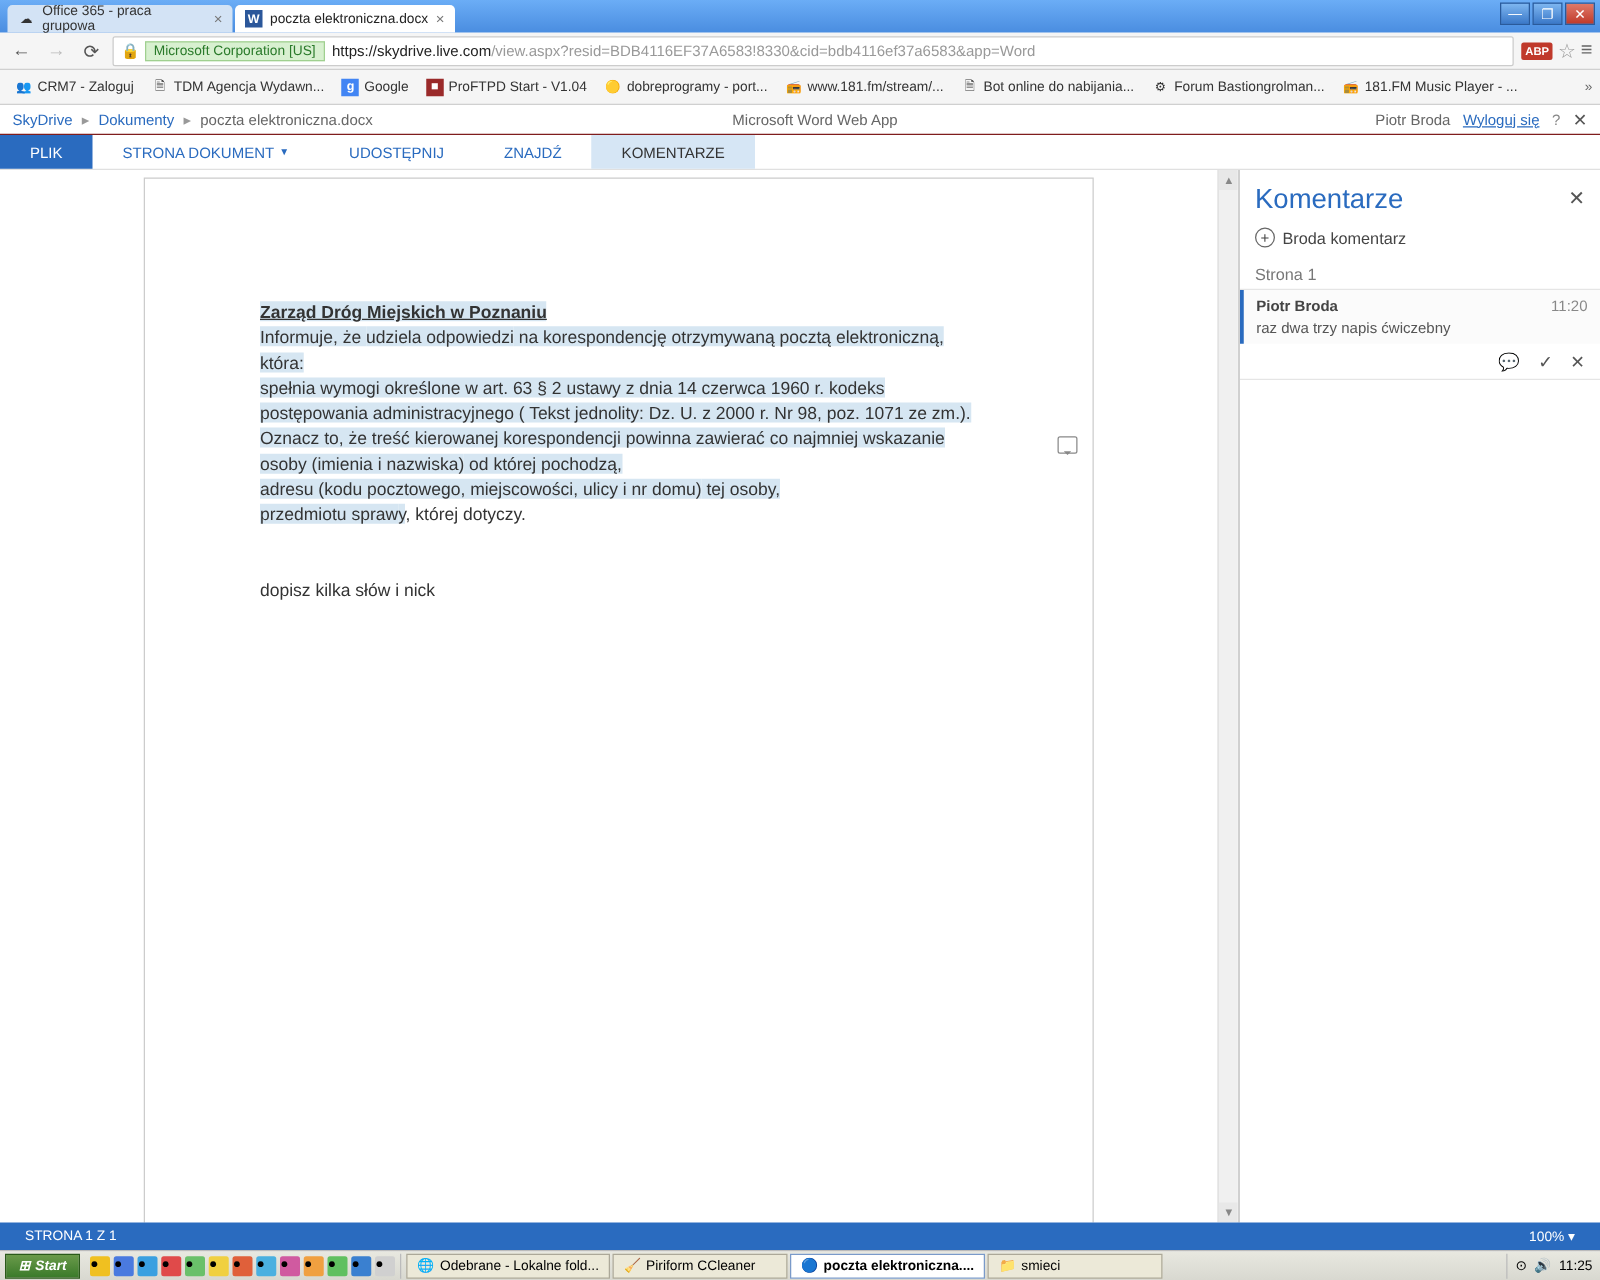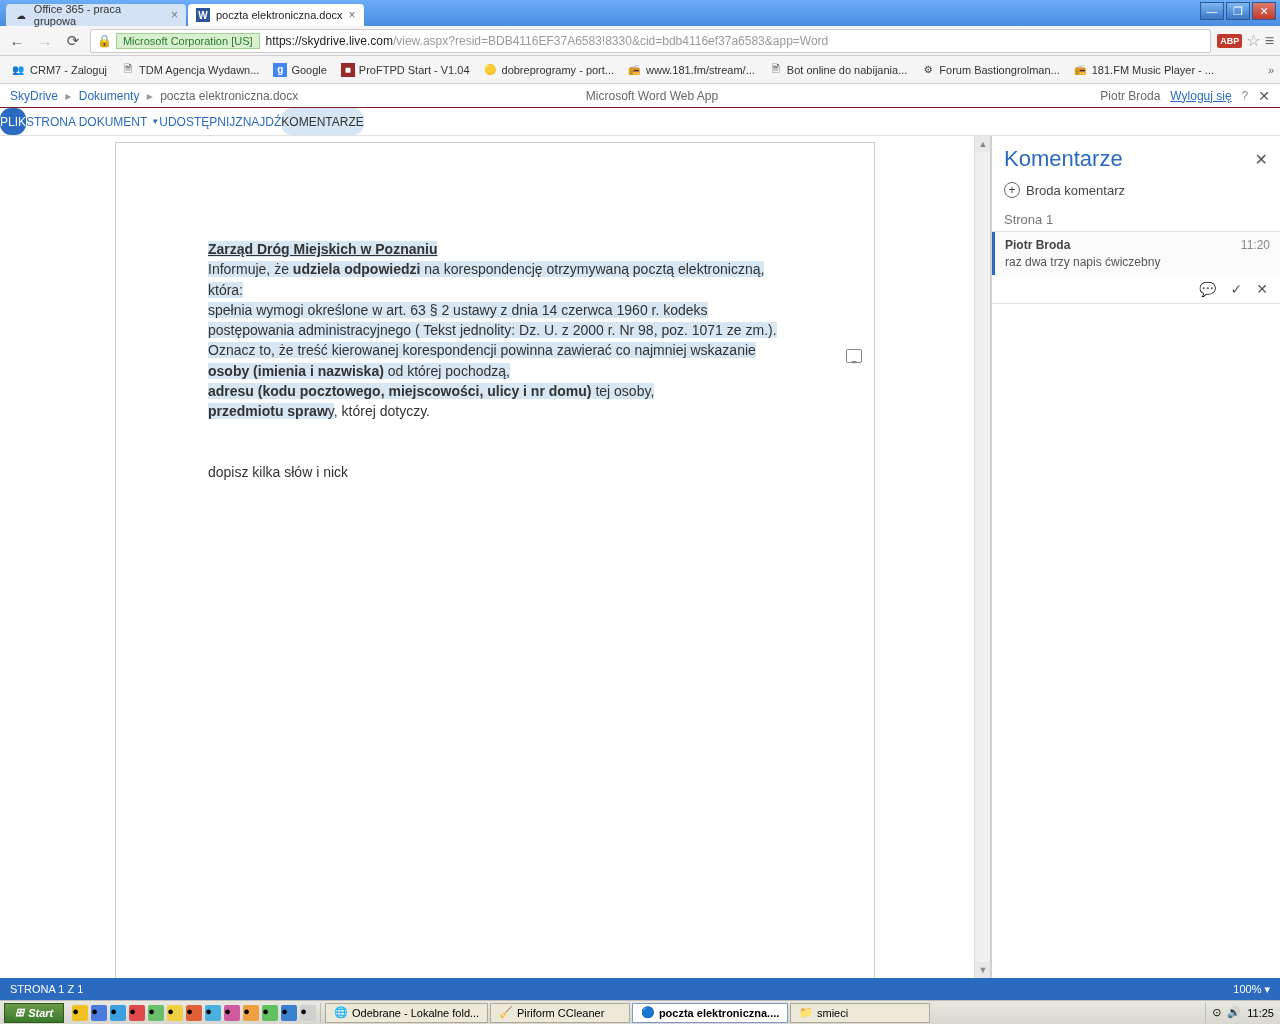--- a/index.html
+++ b/index.html
@@ -33,37 +33,37 @@
 
 .app-header { height: 24px; border-bottom: 1px solid #7f1d1d; display: flex; align-items: center; padding: 0 10px; font-size: 12px; color: #666; position: relative; }
 .breadcrumb a { color: #2a6bbf; text-decoration: none; }
 .breadcrumb .sep { color: #999; margin: 0 4px; }
 .app-title-center { position: absolute; left: 50%; transform: translateX(-50%); color: #666; margin-left: 12px; }
 .app-header-right { margin-left: auto; display: flex; align-items: center; gap: 10px; }
 .app-header-right .logout { color: #2a6bbf; }
 .app-header-right .close-x { font-size: 14px; cursor: pointer; color: #555; }
 
 .ribbon-tabs { height: 28px; display: flex; align-items: stretch; font-size: 12px; border-bottom: 1px solid #e0e0e0; }
-.ribbon-tab { padding: 0 0; display: flex; align-items: center; color: #2a6bbf; cursor: pointer; border-radius: 11px; }
+.ribbon-tab { padding: 0 24px; display: flex; align-items: center; color: #2a6bbf; cursor: pointer; }
 .ribbon-tab.file { background: #2a6bbf; color: #fff; }
 .ribbon-tab.active { background: #d6e6f5; color: #333; }
 .ribbon-tab .caret { font-size: 8px; margin-left: 4px; }
 
 
 .doc-container { position: absolute; top: 136px; bottom: 46px; left: 0; right: 0; display: flex; }
 .doc-scroll { flex: 1; background: #fff; display: flex; justify-content: center; overflow: hidden; position: relative; }
 .scroll-track { position: absolute; right: 0; top: 0; bottom: 0; width: 16px; background: #f0f0f0; border-left: 1px solid #ddd; }
 .scroll-arrow { width: 16px; height: 16px; background: #e8e8e8; text-align: center; font-size: 9px; line-height: 16px; color: #888; position: absolute; }
 .scroll-arrow.up { top: 0; }
 .scroll-arrow.down { bottom: 0; }
 .page { width: 760px; min-height: 980px; background: #fff; border: 1px solid #ccc; margin-top: 6px; padding: 96px 92px; font-family: Georgia, "Times New Roman", serif; font-size: 14px; color: #333; line-height: 1.45; position: relative; }
 .page .test-line { margin-bottom: 90px; }
 .page .title-org { font-weight: bold; text-decoration: underline; background: #d6e6f2; }
 .hl { background: #d6e6f2; }
-.page .bold { font-weight: bold; }
+.page .bold { font-weight: normal; }
 .page .bottom-line { margin-top: 40px; }
 .comment-bubble { position: absolute; right: 12px; top: 206px; width: 16px; height: 14px; border: 1.5px solid #888; border-radius: 2px; }
 .comment-bubble::after { content: ""; position: absolute; bottom: -5px; left: 4px; width: 0; height: 0; border: 3px solid transparent; border-top-color: #888; }
 
 
 .comments-panel { width: 290px; background: #fff; border-left: 2px solid #d0d0d0; display: flex; flex-direction: column; }
 .comments-header { display: flex; align-items: center; justify-content: space-between; padding: 10px 12px 8px; }
 .comments-header h2 { color: #2a6bbf; font-weight: normal; font-size: 22px; }
 .comments-header .close { font-size: 16px; color: #555; cursor: pointer; }
 .new-comment { display: flex; align-items: center; gap: 6px; padding: 2px 12px 10px; font-size: 13px; color: #444; cursor: pointer; }
@@ -71,21 +71,21 @@
 .page-label { padding: 4px 12px; font-size: 13px; color: #777; border-bottom: 1px solid #e5e5e5; }
 .comment-item { border-left: 3px solid #2a6bbf; padding: 6px 10px; background: #fbfbfb; }
 .comment-item .row1 { display: flex; justify-content: space-between; font-size: 12px; }
 .comment-item .author { font-weight: bold; color: #444; }
 .comment-item .time { color: #888; }
 .comment-item .body { font-size: 12px; color: #555; margin-top: 3px; }
 .comment-actions { display: flex; justify-content: flex-end; gap: 14px; padding: 6px 12px; border-bottom: 1px solid #e5e5e5; }
 .comment-actions span { font-size: 14px; color: #555; cursor: pointer; }
 
 
-.status-bar { position: absolute; bottom: 24px; left: 0; right: 0; height: 22px; background: #2a6bbf; color: #fff; font-size: 11px; display: flex; align-items: center; padding: 0 10px; justify-content: space-between; }
+.status-bar { position: absolute; bottom: 24px; left: 0; right: 0; height: 22px; background: #2a6bbf; color: #fff; font-size: 11px; display: flex; align-items: center; padding: 0 20px; justify-content: space-between; }
 
 
 .taskbar { position: absolute; bottom: 0; left: 0; right: 0; height: 24px; background: linear-gradient(#e8e8e0,#d8d8d0); border-top: 1px solid #bbb; display: flex; align-items: center; font-size: 11px; }
 .start-btn { background: linear-gradient(#6a9a4a,#3a7a2a); color: #fff; padding: 2px 10px; height: 20px; display: flex; align-items: center; gap: 4px; border: 1px solid #2a5a1a; margin: 0 4px; font-weight: bold; font-style: italic; }
 .quick-launch { display: flex; gap: 3px; padding: 0 4px; border-right: 1px solid #bbb; height: 20px; align-items: center; }
 .ql-icon { width: 16px; height: 16px; border-radius: 2px; }
 .task-items { display: flex; gap: 2px; margin-left: 4px; }
 .task-item { height: 20px; padding: 0 8px; background: #ece9d8; border: 1px solid #aca899; display: flex; align-items: center; gap: 4px; min-width: 140px; font-size: 11px; }
 .task-item.active { background: #fff; border: 1px solid #7a9ac9; }
 .tray { margin-left: auto; display: flex; align-items: center; gap: 6px; padding: 0 6px; border-left: 1px solid #bbb; height: 20px; }

